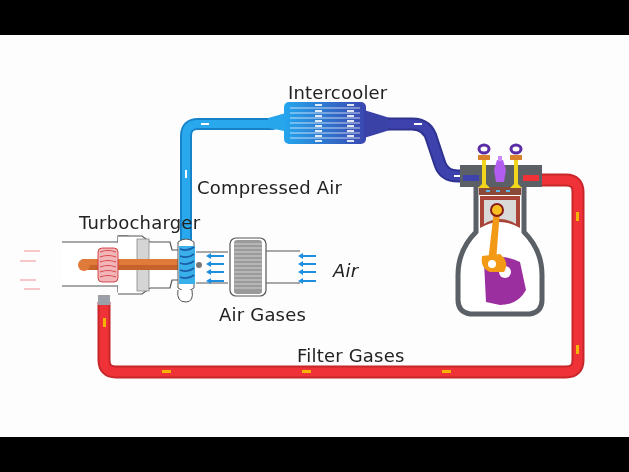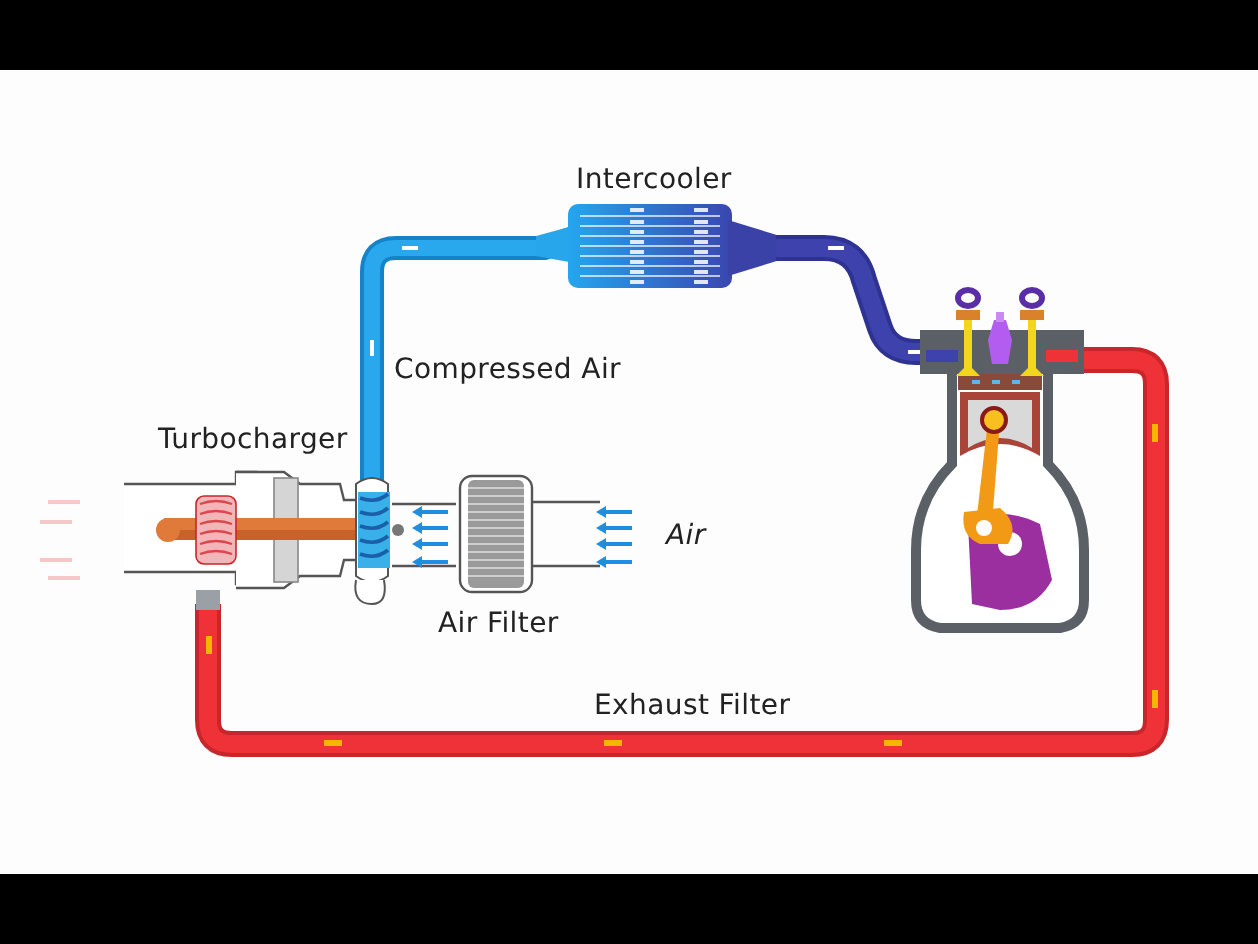--- a/index.html
+++ b/index.html
@@ -1,21 +1,21 @@
 <!DOCTYPE html>
 <html><head>
 <meta charset="utf-8">
 <style>
   html,body{margin:0;padding:0;}
   body{width:629px;height:472px;background:#000;overflow:hidden;position:relative;font-family:"DejaVu Sans","Liberation Sans",sans-serif;}
   .bar-top{position:absolute;left:0;top:0;width:629px;height:34px;background:#000;}
   .bar-bottom{position:absolute;left:0;top:438px;width:629px;height:34px;background:#000;}
   .canvas{position:absolute;left:0;top:35px;width:629px;height:402px;background:#fdfdfd;}
   svg{position:absolute;left:0;top:0;}
-  .lbl{position:absolute;font-size:14px;color:#222;white-space:nowrap;letter-spacing:0.2px;}
+  .lbl{position:absolute;font-size:18px;color:#222;white-space:nowrap;letter-spacing:0.2px;}
 </style>
 </head>
 <body>
 
 <div class="bar-top"></div>
 <div class="canvas">
   <svg width="629" height="402" viewBox="0 35 629 402">
 
     <g>
       <path d="M518,180 L566,180 Q578,180 578,192 L578,360 Q578,372 566,372 L116,372 Q104,372 104,360 L104,302" fill="none" stroke="#c8262b" stroke-width="13" stroke-linejoin="round"></path>
@@ -233,16 +233,16 @@
         <rect x="20" y="260" width="16" height="2"></rect>
       <rect x="20" y="279" width="16" height="2"></rect>
         <rect x="24" y="288" width="16" height="2"></rect>
     </g>
   </svg>
 
   <div class="lbl" style="left:288px;top:47px;">Intercooler</div>
   <div class="lbl" style="left:197px;top:142px;text-align:center;">Compressed Air</div>
   <div class="lbl" style="left:79px;top:177px;text-align:center;">Turbocharger</div>
   <div class="lbl" style="left:333px;top:225px;font-style:italic;">Air</div>
-  <div class="lbl" style="left:219px;top:269px;">Air Filter</div>
-  <div class="lbl" style="left:297px;top:310px;">Exhaust Filter</div>
+  <div class="lbl" style="left:219px;top:269px;">Air Gases</div>
+  <div class="lbl" style="left:297px;top:310px;">Filter Gases</div>
 </div>
 <div class="bar-bottom"></div>
 
 </body></html>

